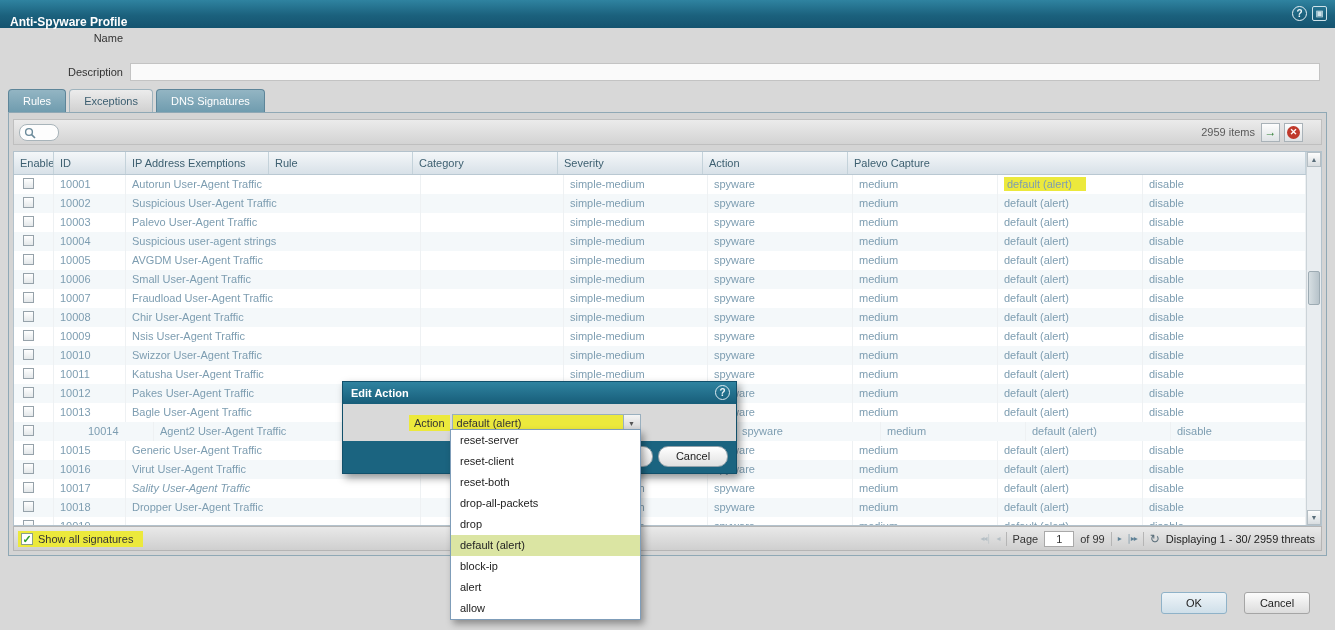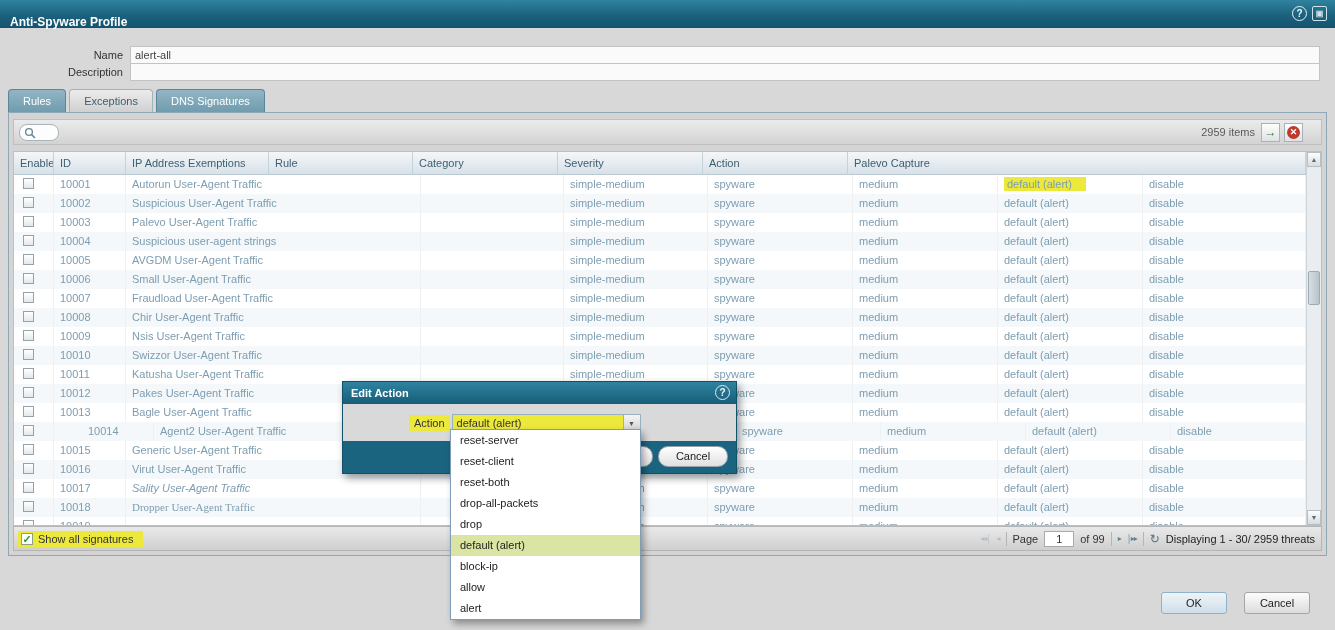--- a/index.html
+++ b/index.html
@@ -20,21 +20,21 @@
   .help-icon {
     width:15px; height:15px; border:1px solid #e8f2f6; border-radius:50%;
     color:#eef6f9; font-size:10px; line-height:13px; text-align:center; font-weight:bold;
   }
   .pin-icon {
     width:15px; height:15px; border:1px solid #cfe3ea; border-radius:2px;
     color:#cfe3ea; font-size:8px; line-height:13px; text-align:center; font-weight:bold;
   }
   
   .form-row { position:absolute; left:0; display:flex; align-items:center; width:1335px; }
-  .row-name { top:46px; } .row-desc { top:63px; }
+  .row-name { top:32px; } .row-desc { top:63px; }
   .form-row label { width:130px; text-align:right; padding-right:7px; color:#333; }
   .form-row input {
     width:1190px; height:18px; border:1px solid #c3c3c3; background:#fafafa;
     font-family:inherit; font-size:11px; padding:0 4px; color:#444;
   }
   
   .tabs { position:absolute; left:8px; top:89px; display:flex; gap:3px; }
   .tab {
     height:24px; line-height:23px; padding:0 14px;
     border:1px solid #5d8599; border-bottom:none; border-radius:4px 4px 0 0;
@@ -184,21 +184,20 @@
 <div class="titlebar">
   <span>Anti-Spyware Profile</span>
   <span class="tb-icons">
     <span class="help-icon">?</span>
     <span class="pin-icon">▣</span>
   </span>
 </div>
 
 <div class="form-row row-name">
   <label>Name</label>
-  <input type="text" value="alert-all" style="">
 </div>
 <div class="form-row row-desc">
   <label>Description</label>
   <input type="text" value="" style="">
 </div>
 
 <div class="tabs">
   <div class="tab">Rules</div>
   <div class="tab active">Exceptions</div>
   <div class="tab">DNS Signatures</div>
@@ -417,21 +416,21 @@
           <div class="cell" style="width: 143px;"></div>
           <div class="cell" style="width: 144px;">simple-medium</div>
           <div class="cell" style="width: 145px;">spyware</div>
           <div class="cell" style="width: 145px;">medium</div>
           <div class="cell" style="width: 145px;">default (alert)</div>
           <div class="cell" style="flex: 1 1 0%;">disable</div>
         </div>
         <div class="trow alt">
           <div class="cell" style="width: 40px; padding: 0px;"><span class="cb"></span></div>
           <div class="cell" style="width: 72px;">10018</div>
-          <div class="cell" style="width: 295px; font-family: Liberation Serif, serif;">Dropper User-Agent Traffic</div>
+          <div class="cell" style="width: 295px;">Dropper User-Agent Traffic</div>
           <div class="cell" style="width: 143px;"></div>
           <div class="cell" style="width: 144px;">simple-medium</div>
           <div class="cell" style="width: 145px;">spyware</div>
           <div class="cell" style="width: 145px;">medium</div>
           <div class="cell" style="width: 145px;">default (alert)</div>
           <div class="cell" style="flex: 1 1 0%;">disable</div>
         </div>
         <div class="trow">
           <div class="cell" style="width: 40px; padding: 0px;"><span class="cb"></span></div>
           <div class="cell" style="width: 72px;">10019</div>
@@ -500,15 +499,15 @@
 </div>
 
 <ul class="ddlist">
     <li class="opt">reset-server</li>
     <li class="opt">reset-client</li>
     <li class="opt">reset-both</li>
     <li class="opt">drop-all-packets</li>
     <li class="opt">drop</li>
     <li class="opt selected">default (alert)</li>
     <li class="opt">block-ip</li>
+    <li class="opt">alert</li>
     <li class="opt">allow</li>
-    <li class="opt">alert</li>
   </ul>
 
 </body></html>

